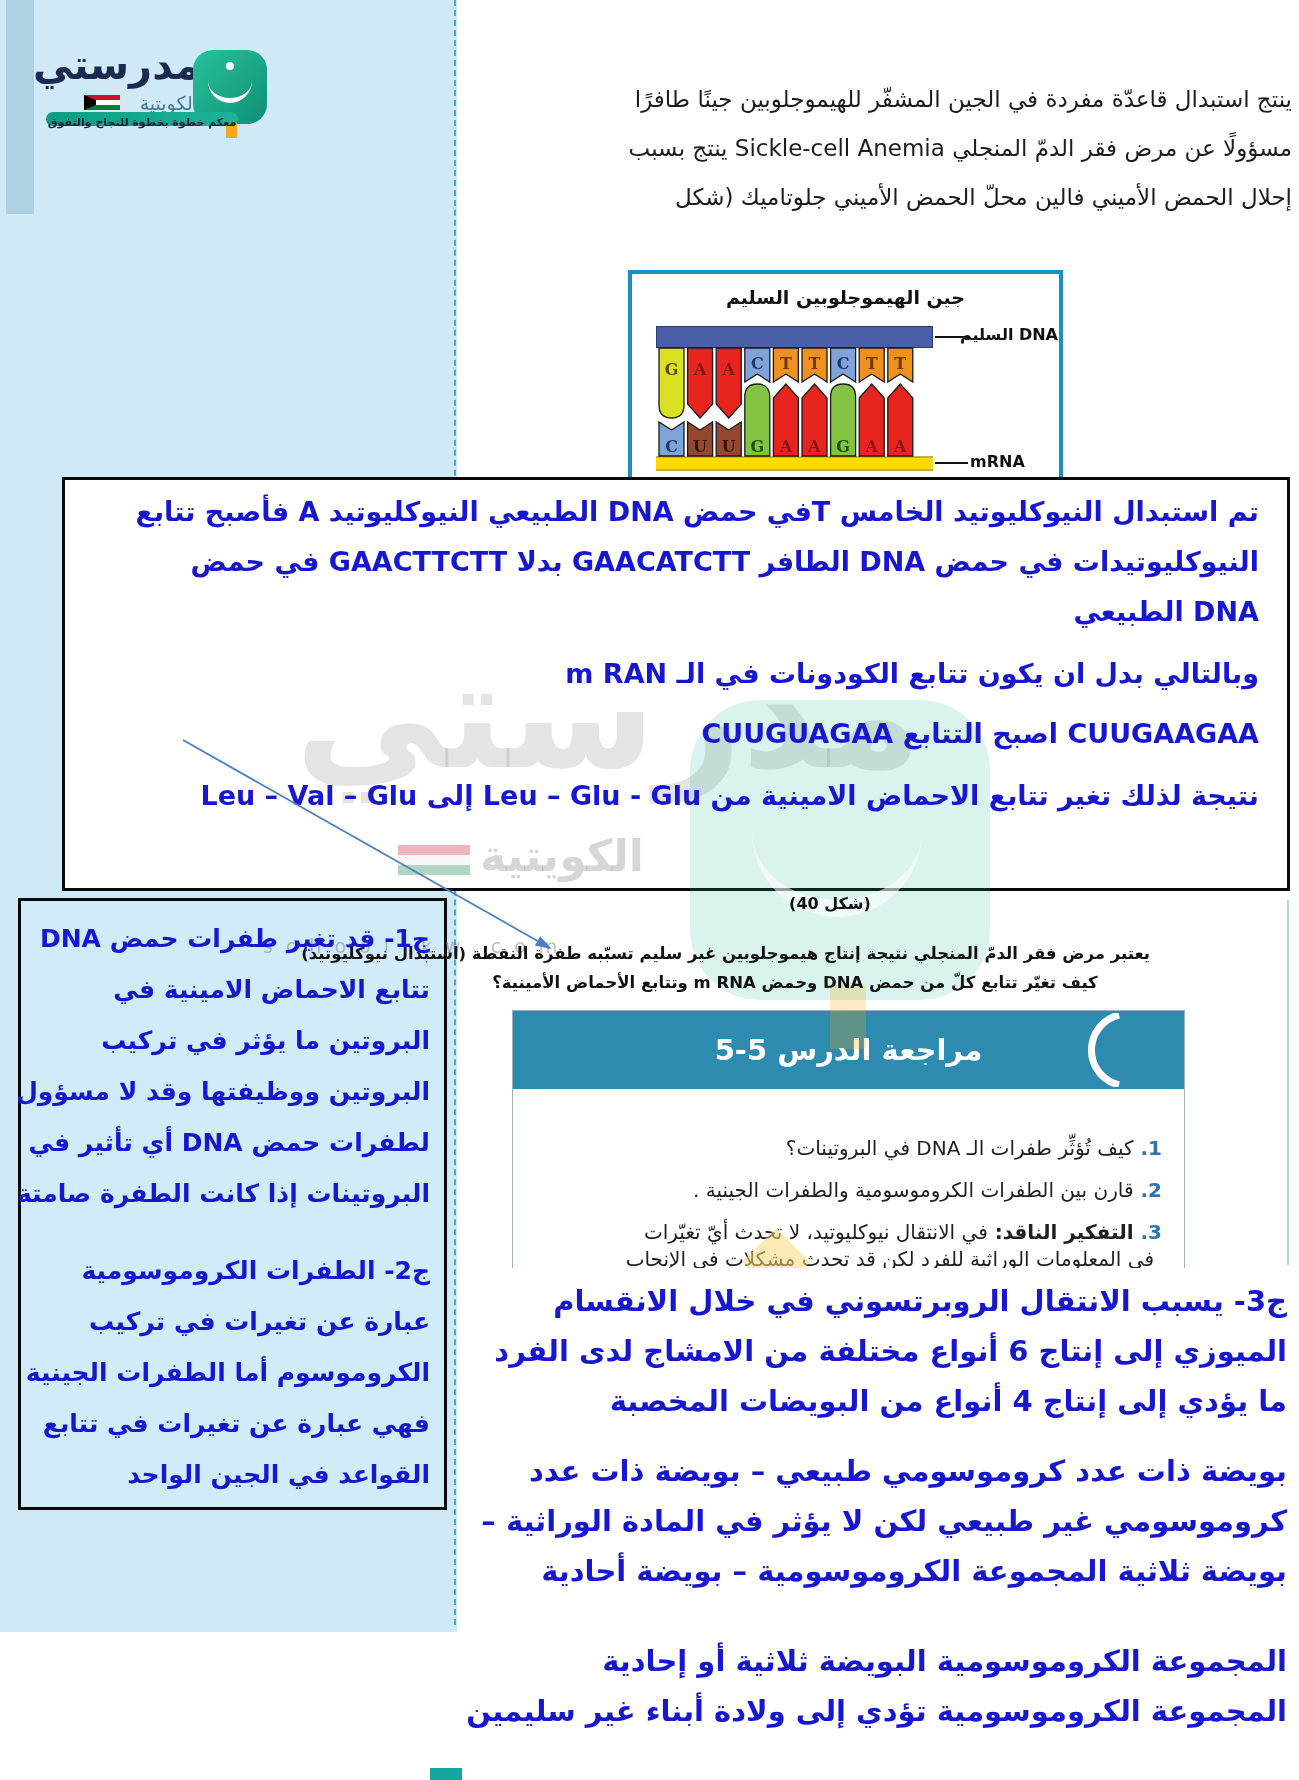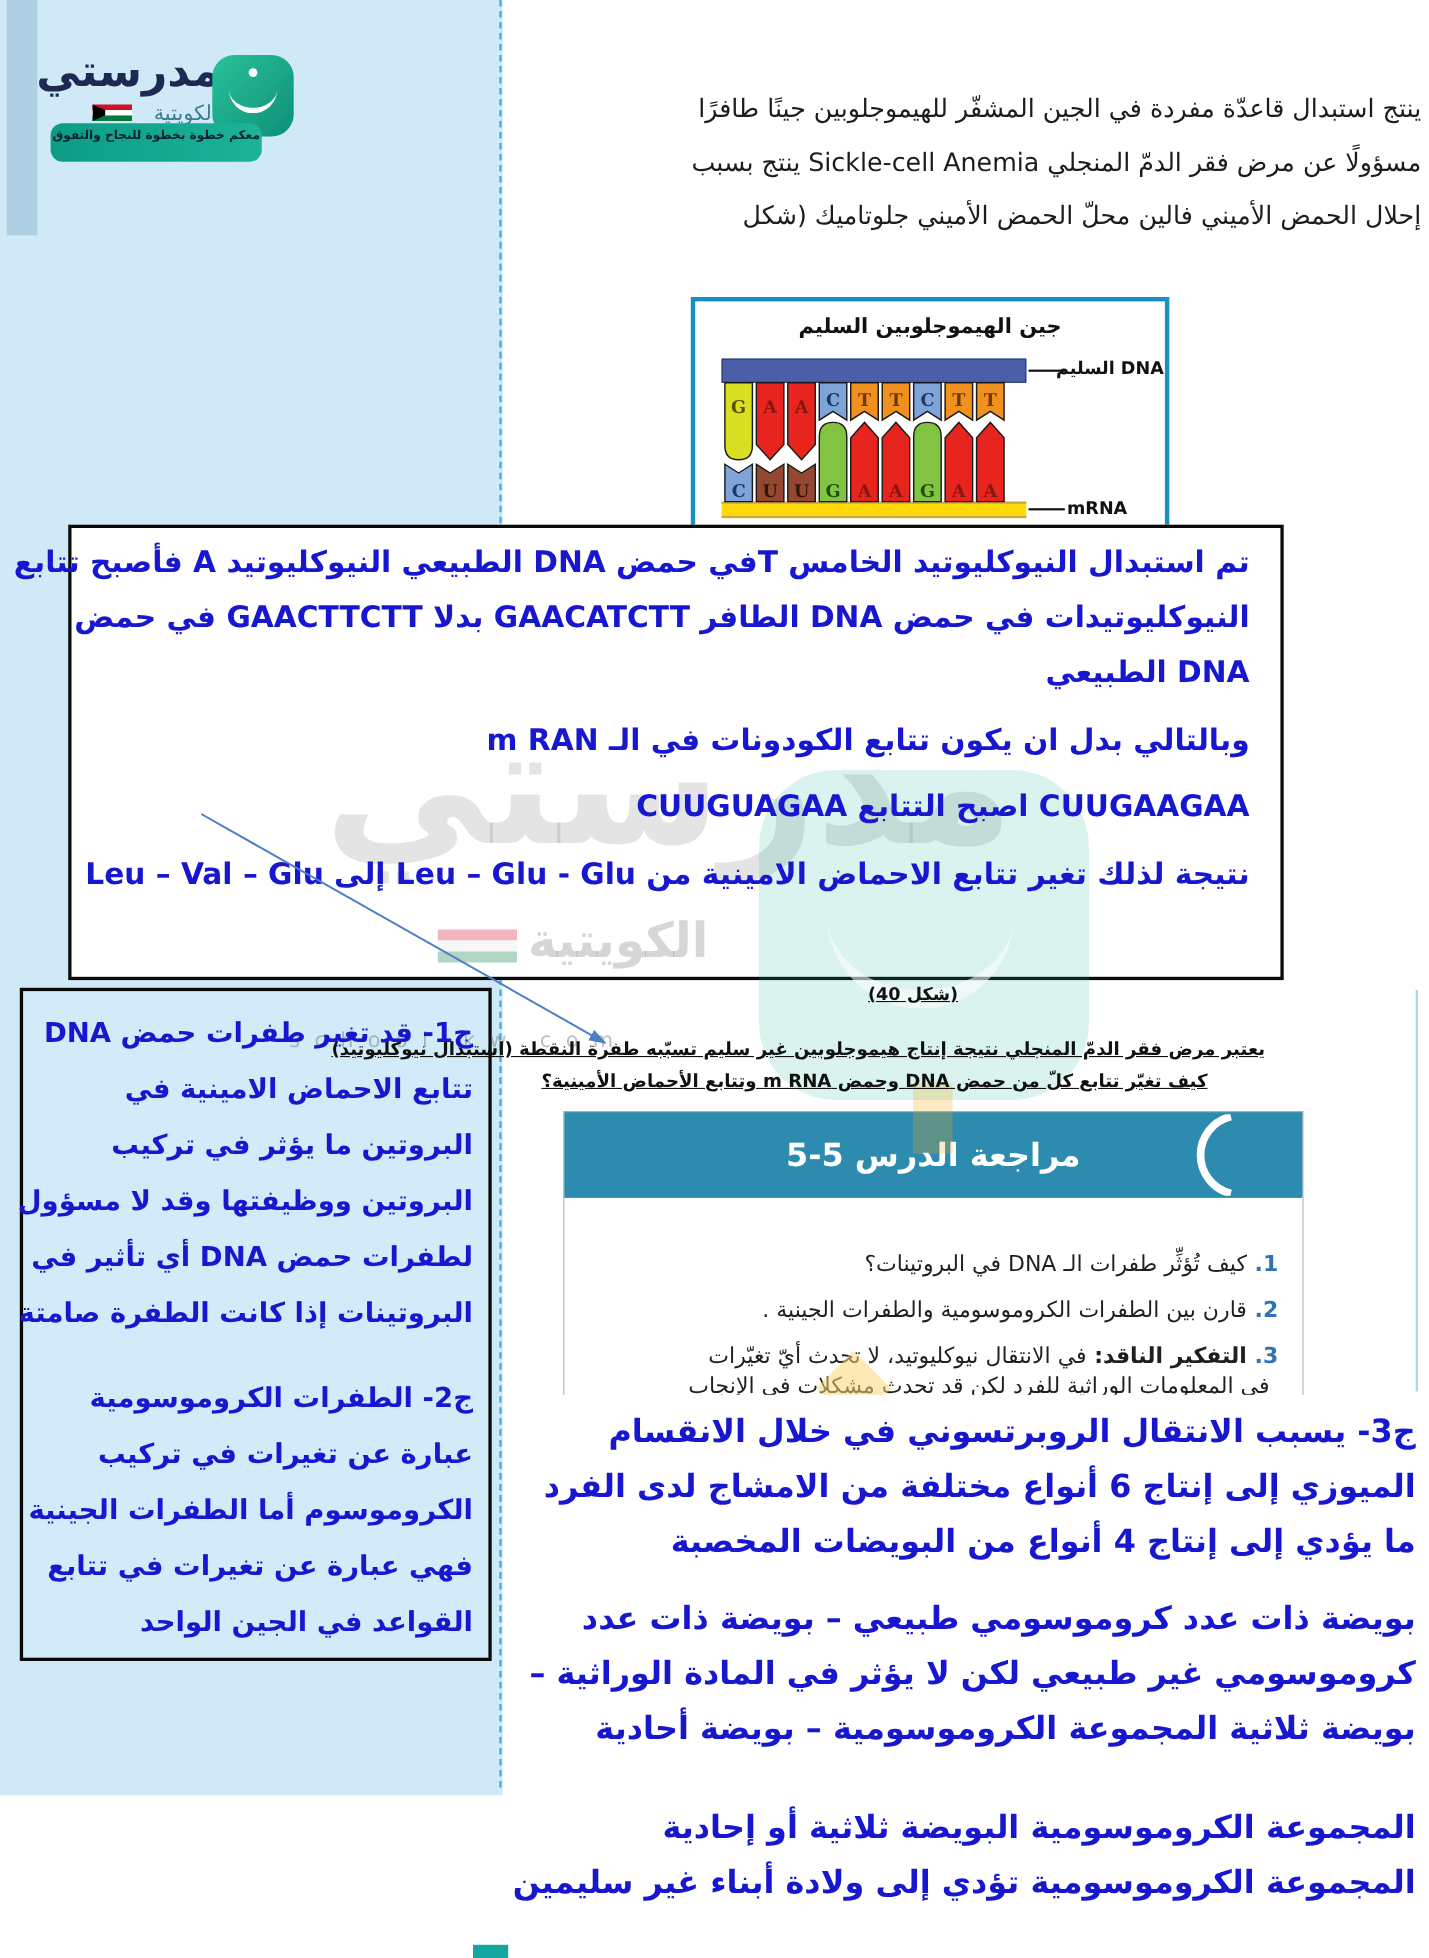--- a/index.html
+++ b/index.html
@@ -1,19 +1,19 @@
 <!DOCTYPE html>
 <html lang="ar"><head>
 <meta charset="utf-8">
 <style>
   html,body{margin:0;padding:0;background:#fff;}
   #page{position:relative;width:1299px;height:1780px;background:#fff;overflow:hidden;
         font-family:"DejaVu Sans",sans-serif;}
   .abs{position:absolute;}
-  .z2{position:relative;z-index:2;text-decoration:underline;}
+  .z2{position:relative;z-index:2;}
 
   
   .left-column{left:0;top:0;width:457px;height:1632px;background:#cfe9f6;}
   .left-strip{left:6px;top:0;width:28px;height:214px;background:#aed0e2;}
   .dashed-divider{left:454px;top:0;height:1625px;width:0;border-left:2px dashed #44a8d8;}
   .right-margin-line{left:1287px;top:900px;width:2px;height:365px;background:#a7d8e8;}
   .bottom-teal-bar{left:430px;top:1768px;width:580px;height:12px;background:#13a7a0;}
 
   
   .logo-title{left:50px;top:42px;width:150px;font-size:40px;font-weight:bold;color:#1d2950;
@@ -24,21 +24,21 @@
   .logo-smile{left:15px;top:24px;width:44px;height:24px;border-bottom:5px solid #fff;
               border-radius:0 0 24px 24px;position:absolute;}
   .logo-dot{left:33px;top:12px;width:8px;height:8px;background:#fff;border-radius:50%;position:absolute;}
   .logo-tail{left:226px;top:120px;width:11px;height:18px;background:#f6a71c;}
   .flag{left:84px;top:95px;width:36px;height:15px;}
   .flag .b1{position:absolute;left:0;top:0;width:100%;height:5px;background:#ce1126;}
   .flag .b2{position:absolute;left:0;top:5px;width:100%;height:5px;background:#ffffff;border:0;}
   .flag .b3{position:absolute;left:0;top:10px;width:100%;height:5px;background:#007a3d;}
   .flag .tri{position:absolute;left:0;top:0;width:12px;height:15px;background:#000;
              clip-path:polygon(0 0,100% 35%,100% 65%,0 100%);}
-  .logo-badge{left:46px;top:112px;width:192px;height:35px;border-radius:11px;
+  .logo-badge{left:46px;top:112px;width:192px;height:14px;border-radius:11px;
               background:linear-gradient(90deg,#0c9c86,#1cb399);color:#0b2430;font-size:11px;
               font-weight:bold;text-align:center;line-height:21px;direction:rtl;}
 
   
   .intro{left:455px;top:75px;width:837px;direction:rtl;text-align:right;color:#1c1c1c;
          font-size:23px;line-height:49px;}
   .intro .intro-line{white-space:nowrap;}
 
   
   .figure-box{left:628px;top:270px;width:435px;height:250px;background:#fff;
@@ -50,21 +50,21 @@
   .dna-line{left:303px;top:62px;width:33px;height:2px;background:#111;}
   .dna-label{left:338px;top:51px;width:88px;font-size:16px;font-weight:bold;color:#111;
              direction:rtl;text-align:left;white-space:nowrap;}
   .mrna-bar{left:24px;top:182px;width:277px;height:15px;background:#ffd808;
             border-top:2px solid #c9a94e;border-bottom:2px solid #c9a94e;box-sizing:border-box;}
   .mrna-line{left:303px;top:188px;width:33px;height:2px;background:#111;}
   .mrna-label{left:338px;top:178px;width:80px;font-size:16px;font-weight:bold;color:#111;}
   #tiles-svg{position:absolute;left:0;top:0;width:427px;height:242px;}
 
   
-  .note-box{left:62px;top:477px;width:1105px;height:414px;background:#fff;border:3px solid #0a0a0a;
+  .note-box{left:62px;top:477px;width:1228px;height:414px;background:#fff;border:3px solid #0a0a0a;
             box-sizing:border-box;}
   .note-text{position:relative;z-index:2;padding:0 28px;direction:rtl;text-align:right;
              color:#1717cf;font-weight:bold;font-size:27px;}
   .note-line{height:40px;line-height:40px;white-space:nowrap;}
   .note-line:nth-child(1){margin-top:12px;}
   .note-line:nth-child(2){margin-top:10px;}
   .note-line:nth-child(3){margin-top:10px;}
   .note-line:nth-child(4){margin-top:22px;}
   .note-line:nth-child(5){margin-top:20px;}
   .note-line:nth-child(6){margin-top:22px;}

